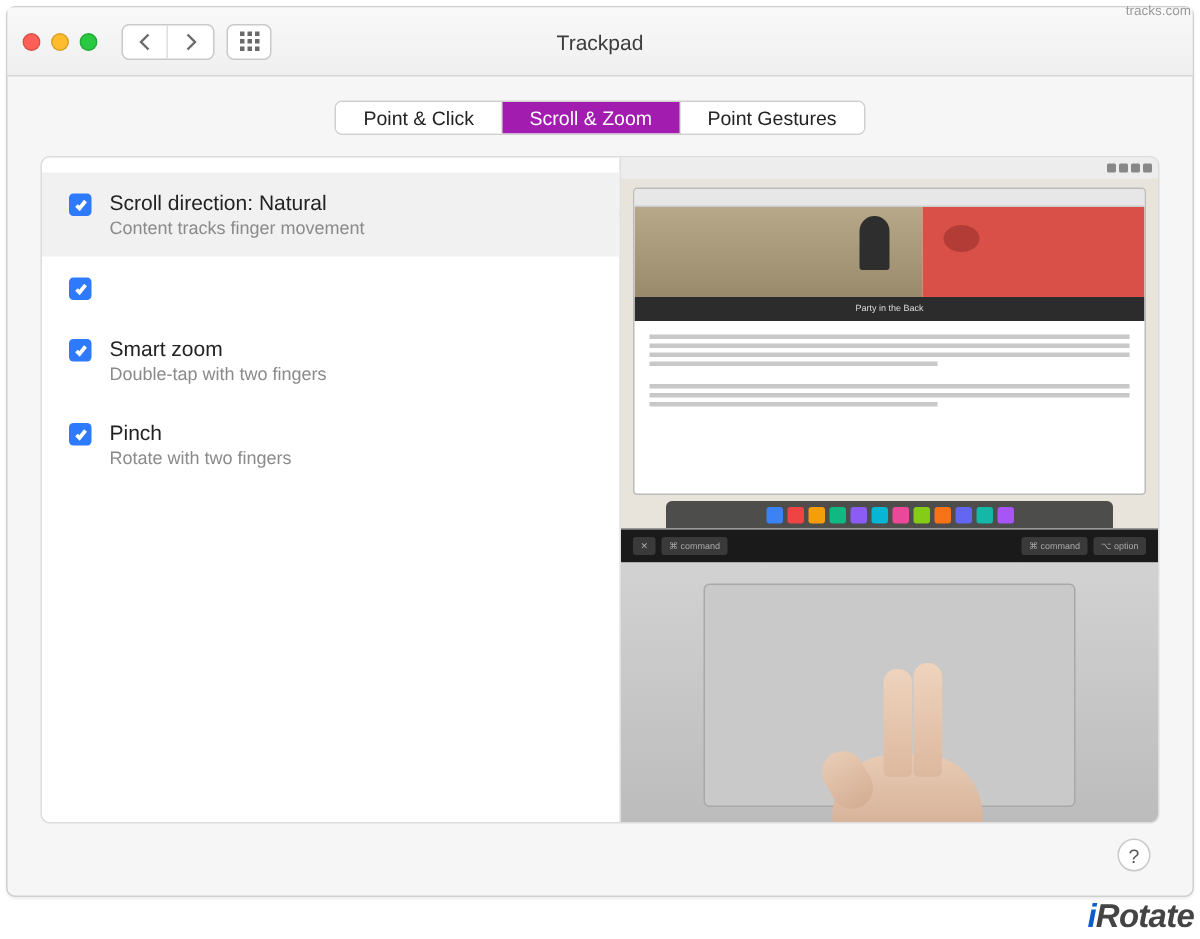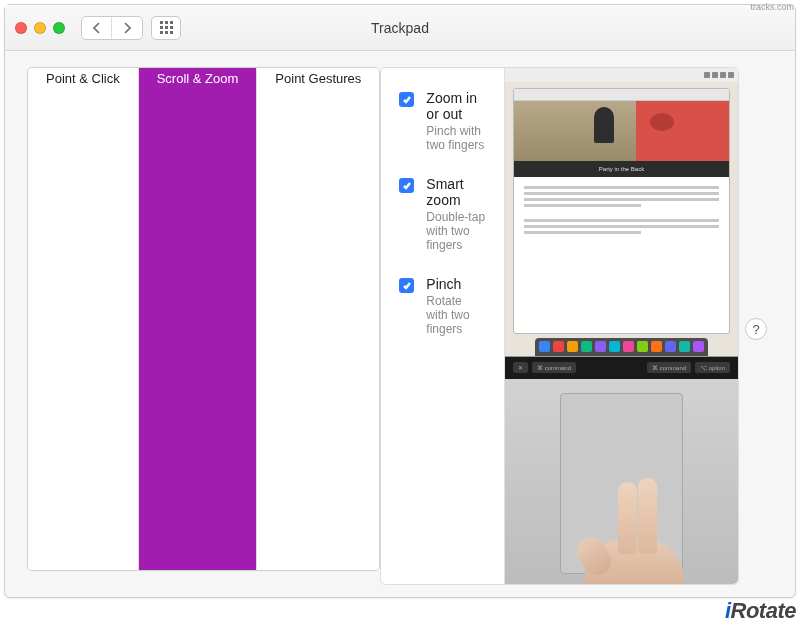--- a/index.html
+++ b/index.html
@@ -18,21 +18,21 @@
 .navseg button:first-child { border-right: 1px solid #dedede; }
 .apps-btn { width: 30px; justify-content: center; color:#6a6a6a; }
 .apps-grid { display:grid; grid-template-columns: repeat(3,3px); grid-template-rows: repeat(3,3px); gap:2px; }
 .apps-grid span { background:#6a6a6a; width:3px; height:3px; }
 .wtitle { position:absolute; left:0; right:0; text-align:center; font-size:14px; color:#3d3d3d; pointer-events:none; }
 .spacer { flex: 1; }
 .search { height: 24px; width: 200px; border: 2px solid #5a9ded; border-radius: 5px; background:#fff; display:flex; align-items:center; padding:0 6px; position: relative; z-index: 2;}
 .search svg { margin-right:4px; }
 .search input { border:none; outline:none; font-size:12px; color:#888; width:100%; background:transparent; }
 
-.content { flex:1; padding: 16px 22px 12px; display:flex; flex-direction:row; }
+.content { flex:1; padding: 16px 22px 12px; display:flex; flex-direction:column; }
 .tabs { display:flex; margin: 0 auto 14px; border: 1px solid #cfcfcf; border-radius:5px; overflow:hidden; background:#fff; }
 .tab { padding: 3px 18px; font-size:13px; color:#222; border-right:1px solid #dedede; background:#fff; }
 .tab:last-child { border-right:none; }
 .tab.active { background:#a21caf; color:#fff; }
 
 .pane { flex:1; border:1px solid #dcdcdc; border-radius:6px; background:#fff; display:flex; overflow:hidden; }
 .options { width: 385px; padding: 10px 0; }
 .opt { display:flex; align-items:flex-start; padding: 12px 18px; gap: 12px; position:relative; }
 .opt.selected { background:#f1f1f1; }
 .opt.selected::after { content:""; position:absolute; right:-1px; top:0; bottom:0; width:20px; background:#f1f1f1; clip-path: polygon(0 0, 100% 50%, 0 100%); border-right:1px solid #dcdcdc; }
@@ -120,30 +120,37 @@
 
   <div class="content">
     <div class="tabs">
       <div class="tab">Point &amp; Click</div>
       <div class="tab active">Scroll &amp; Zoom</div>
       <div class="tab">Point Gestures</div>
     </div>
 
     <div class="pane">
       <div class="options">
+        <div class="opt selected">
+          <div class="check">
+              <svg width="10" height="10" viewBox="0 0 10 10">
+                <polyline points="2,5 4,7 8,2"></polyline>
+              </svg>
+            </div>
+          <div class="opt-text">
+            <div class="t">Scroll direction: Natural</div>
+            <div class="d">Content tracks finger movement</div>
+          </div>
+        </div>
         <div class="opt">
           <div class="check">
               <svg width="10" height="10" viewBox="0 0 10 10">
                 <polyline points="2,5 4,7 8,2"></polyline>
               </svg>
             </div>
-          <div class="opt-text">
-            <div class="t">Zoom in or out</div>
-            <div class="d">Pinch with two fingers</div>
-          </div>
         </div>
         <div class="opt">
           <div class="check">
               <svg width="10" height="10" viewBox="0 0 10 10">
                 <polyline points="2,5 4,7 8,2"></polyline>
               </svg>
             </div>
           <div class="opt-text">
             <div class="t">Smart zoom</div>
             <div class="d">Double-tap with two fingers</div>

